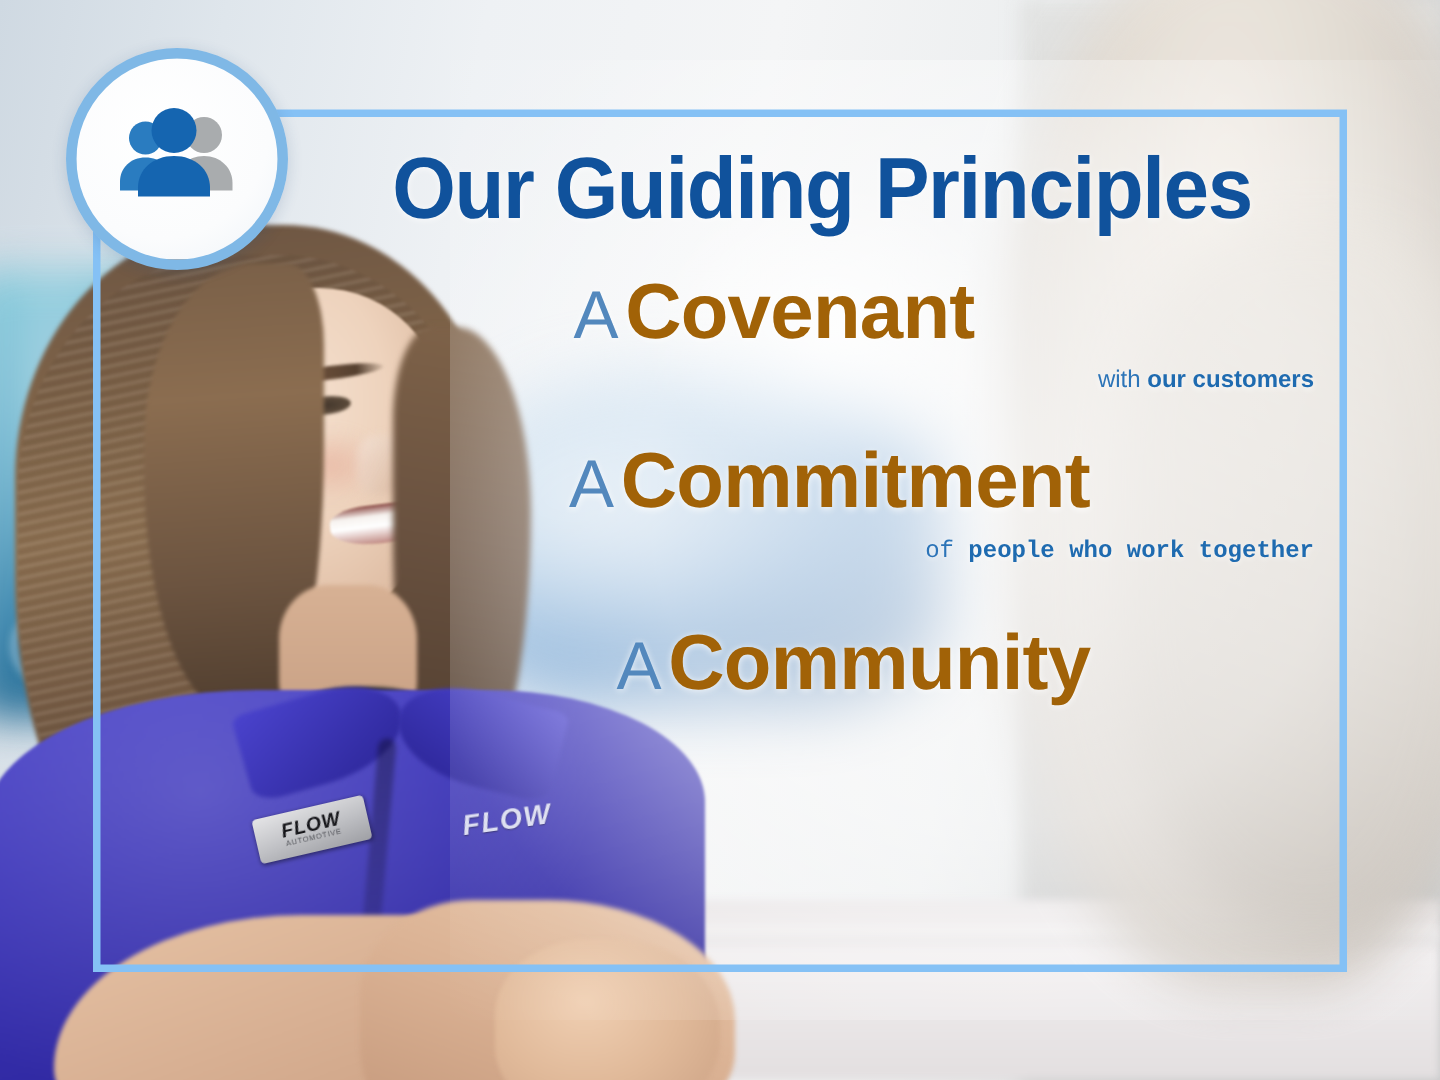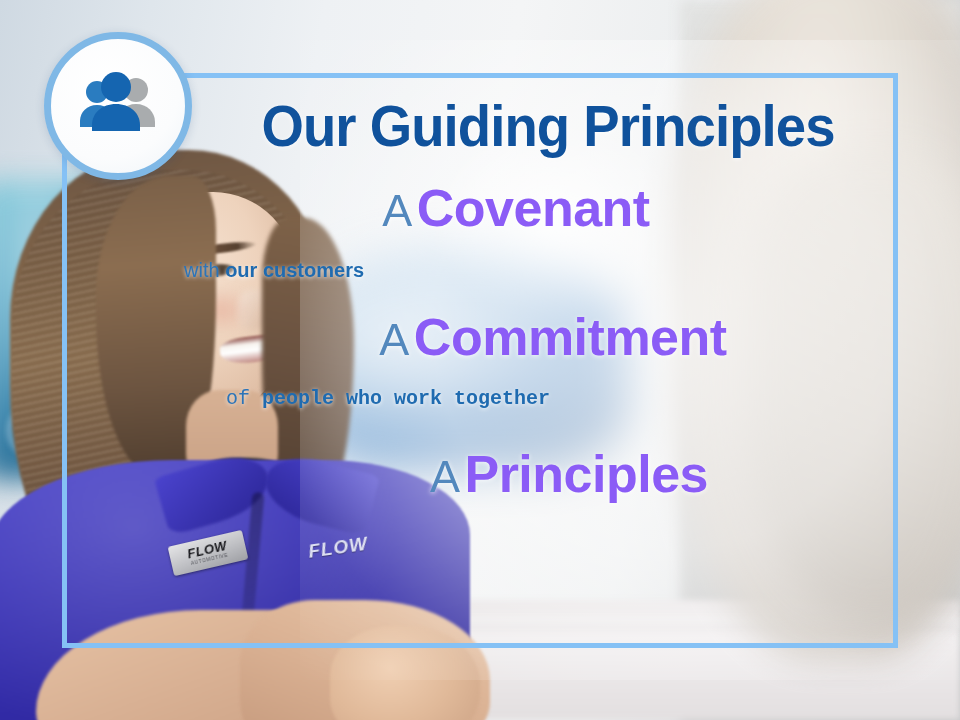--- a/index.html
+++ b/index.html
@@ -413,34 +413,34 @@
     white-space: nowrap;
     text-shadow: 0 1px 5px rgba(255,255,255,.8);
   }
   .p-head .art {
     color: #5388bd;
     font-weight: normal;
     font-size: 45px;
     font-family: "Liberation Sans", sans-serif;
   }
   .p-head .word {
-    color: #8b5cf6;
+    color: #a16207;
     font-weight: bold;
     font-size: 52px;
     letter-spacing: -.5px;
     font-family: "Liberation Sans", sans-serif;
     text-align: right;
   }
   .p-body {
-    text-align: left;
+    text-align: right;
     color: #2c74b8;
     font-family: "Liberation Sans", sans-serif;
-    font-size: 20px;
+    font-size: 16px;
     line-height: 30px;
-    margin-top: 20px;
+    margin-top: 4px;
     text-shadow: 0 1px 4px rgba(255,255,255,.8);
   }
   .p-body b { font-weight: bold; color: #1f6bb0; }
 
   
   .principle-1 .p-head { margin-left: -44px; }
   .principle-1 .p-body { margin-left: -16px; }
   .principle-2 { margin-top: 26px; }
   .principle-2 .p-head { margin-left: 30px; }
   .principle-2 .p-body { margin-left: 26px; font-family: Liberation Mono, monospace; }
@@ -535,18 +535,18 @@
         <span class="word">Commitment</span>
       </div>
       <div class="p-body">
         <span>of </span><b>people who work together</b><span></span>
       </div>
     </div>
 
     <div class="principle principle-3">
       <div class="p-head">
         <span class="art">A</span>
-        <span class="word">Principles</span>
+        <span class="word">Community</span>
       </div>
     </div>
 
   </div>
 </div>
 
 </body></html>

